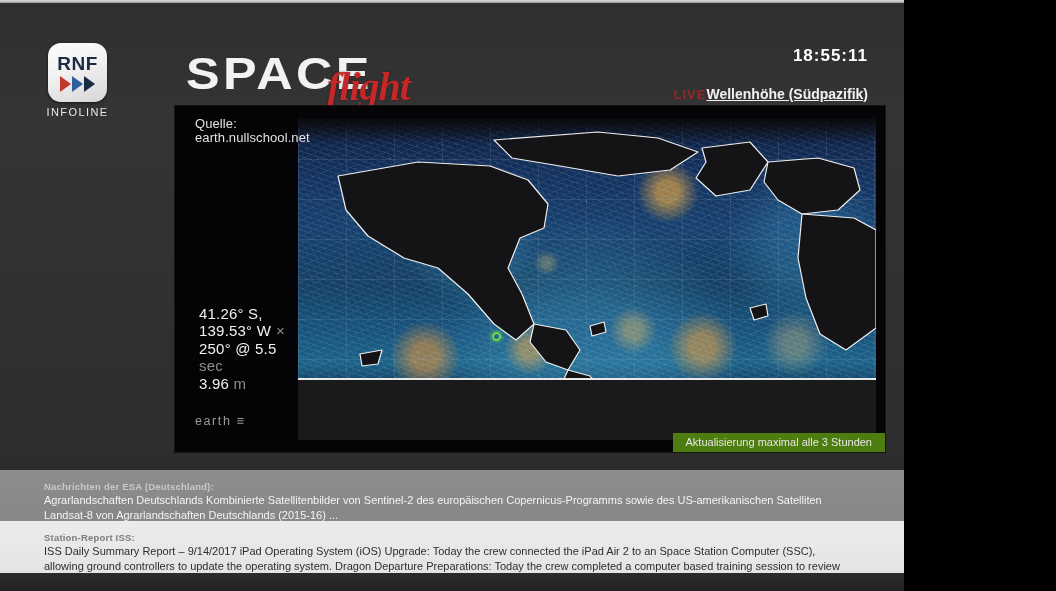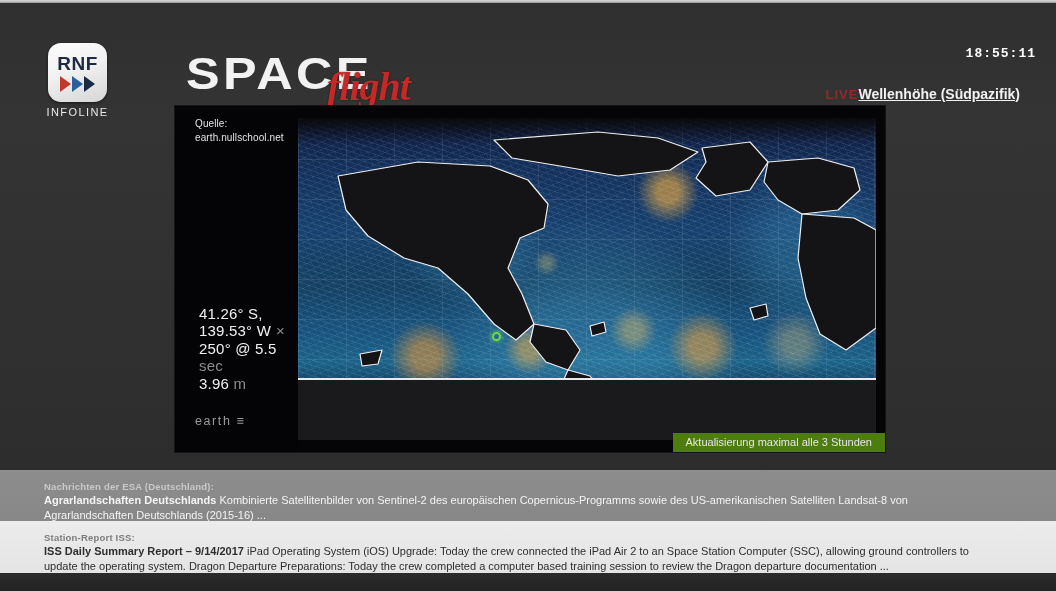--- a/index.html
+++ b/index.html
@@ -4,21 +4,21 @@
 <style>
   * { box-sizing: border-box; margin: 0; padding: 0; }
   html, body {
     width: 1056px; height: 591px;
     background: #000;
     font-family: "Liberation Sans", sans-serif;
     overflow: hidden;
   }
   #screen {
     position: relative;
-    width: 1056px; height: 591px;
+    width: 904px; height: 591px;
     background: linear-gradient(180deg,#2f2f2f 0%, #343434 20%, #303030 55%, #2a2a2a 100%);
     overflow: hidden;
   }
   
   #screen::before{
     content:""; position:absolute; left:0; top:0; width:100%; height:3px;
     background: linear-gradient(180deg,#d9d9d9 0%, #bdbdbd 60%, #8d8d8d 100%);
     z-index: 30;
   }
   #screen::after{
@@ -45,35 +45,35 @@
      color:#e8e8e8; font-size:11px; letter-spacing:1.4px; font-weight:500; }
 
   .brand { position:absolute; left:186px; top:46px; height:52px; width:230px; }
   .brand-space { font-family:"Liberation Sans", sans-serif; font-weight:bold;
      font-size:45px; letter-spacing:3px; color:#f2f2f2; line-height:50px;
      transform: scaleX(1.12); transform-origin:left center; }
   .brand-flight { position:absolute; left:141px; top:14px; font-family:"Liberation Serif", serif;
      font-style:italic; font-weight:bold; font-size:40px; color:#c62828;
      text-shadow: 0 0 2px rgba(0,0,0,.5); letter-spacing:-1px; }
 
-  .clock { position:absolute; right:20px; top:43px; color:#ffffff; font-weight:bold;
-     font-size:13px; letter-spacing:1px; font-family:Liberation Mono, monospace; }
+  .clock { position:absolute; right:36px; top:43px; color:#ffffff; font-weight:bold;
+     font-size:17px; letter-spacing:1px; font-family:Liberation Sans, sans-serif; }
 
   .sub-row { position:absolute; right:36px; top:83px; display:flex; align-items:center; }
   .live-badge { color:#cf2222; font-weight:bold; font-size:13px; letter-spacing:1px;
      opacity:.62; filter: blur(.3px); }
   .sub-title { color:#f2f2f2; font-weight:bold; font-size:14px;text-decoration:underline; }
 
   
   .panel { position:absolute; left:175px; top:106px; width:710px; height:346px;
      background:#050507; box-shadow: 0 0 0 1px #151515; overflow:hidden; }
 
   .panel-sidebar { position:absolute; left:0; top:0; width:123px; height:100%;
      background:#040406; z-index:4; }
-  .quelle { position:absolute; left:20px; top:11px; color:#e3e3e3; font-size:10px;
+  .quelle { position:absolute; left:20px; top:11px; color:#e3e3e3; font-size:13px;
      line-height:13.5px; letter-spacing:.1px; }
 
   .readout { position:absolute; left:24px; bottom:60px; color:#f0f0f0;
      font-size:15px; line-height:17.5px; letter-spacing:.2px; }
   .readout .unit { color:#8d8d8d; }
   .readout .closex { color:#8d8d8d; margin-left:5px; }
   .earth-link { position:absolute; left:20px; bottom:24px; color:#9a9a9a;
      font-size:12.5px; letter-spacing:1.6px; }
   .earth-link .burger { margin-left:5px; }
 
@@ -119,21 +119,21 @@
   
   .ticker { position:absolute; left:0; width:100%; }
   .ticker-a { top:470px; height:51px; background: linear-gradient(180deg,#8d8d8d 0%, #878787 100%); }
   .ticker-b { top:521px; height:52px; background: linear-gradient(180deg,#ececec 0%, #e4e4e4 100%); }
   .ticker-label { padding:11px 0 0 44px; font-size:9.5px; font-weight:bold; letter-spacing:.2px; }
   .ticker-a .ticker-label { color:#c9c9c9; }
   .ticker-b .ticker-label { color:#7d7d7d; }
   .ticker-body { padding:1px 60px 0 44px; font-size:11px; line-height:14.5px; }
   .ticker-a .ticker-body { color:#f4f4f4; }
   .ticker-b .ticker-body { color:#2e2e2e; }
-  .ticker-body b { font-weight:bold; }
+  .ticker-body b { font-weight:normal; }
 </style>
 </head>
 <body>
 
 <div id="screen">
 
   <div class="header">
 
     <div class="rnf-logo">
       <div class="rnf-word">RNF</div>

